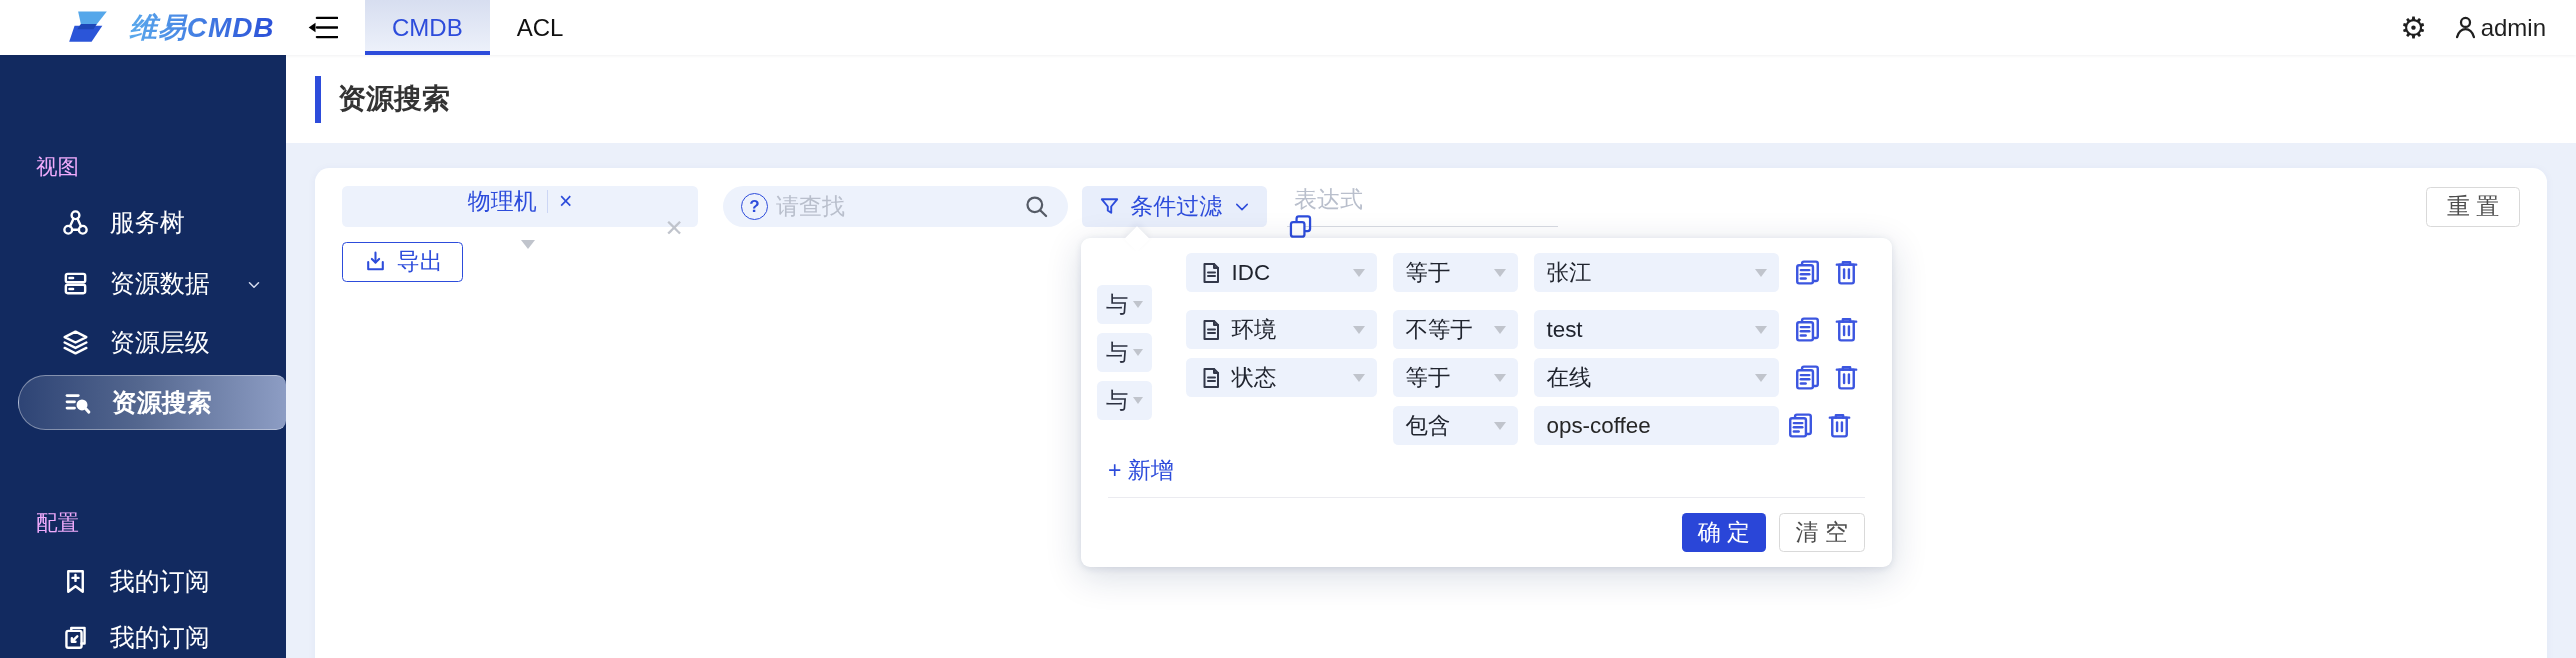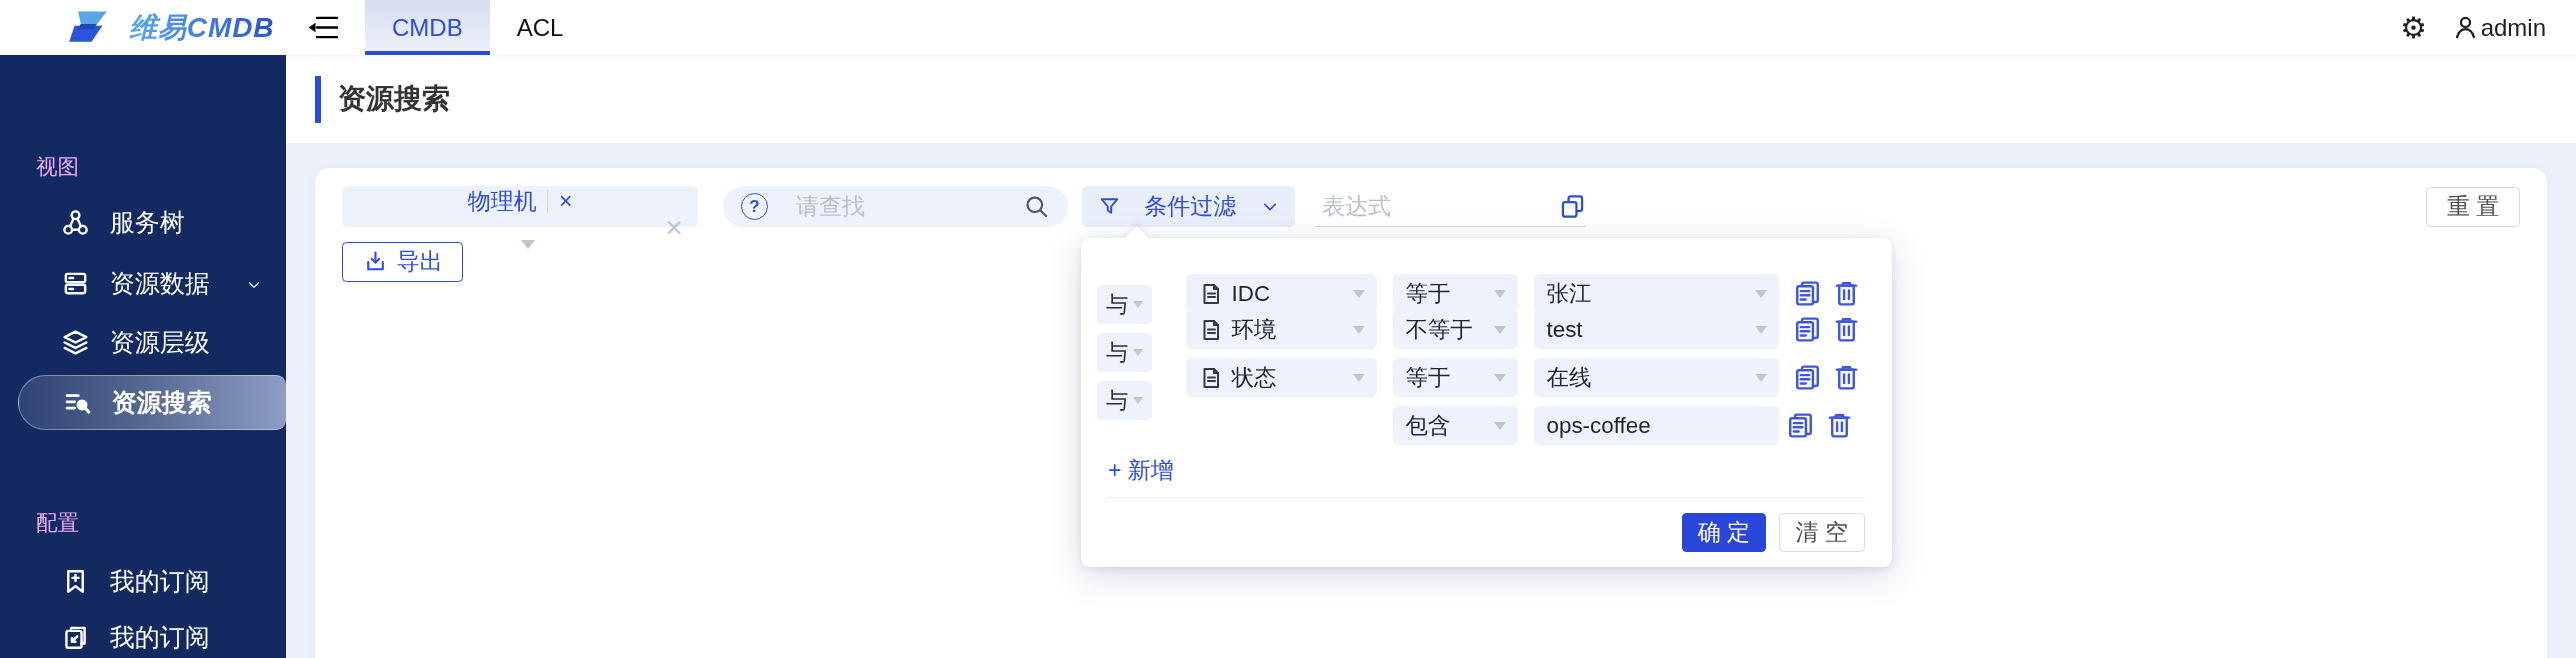--- a/index.html
+++ b/index.html
@@ -56,27 +56,27 @@
   .toolbar{position:absolute;left:27px;right:27px;top:18px;height:41px;display:flex;align-items:center;}
   .ci-select{width:356px;height:41px;background:var(--control-bg);border-radius:5.4px;display:flex;align-items:center;padding:0 14.3px;cursor:pointer;flex-direction:column;}
   .ci-tag{display:flex;align-items:center;font-size:23px;color:var(--primary);}
   .ci-tag .tag-sep{width:0.9px;height:23px;background:#ccd6f5;margin:0 10.7px;}
   .ci-tag .tag-x{font-size:23px;line-height:1;cursor:pointer;}
   .ci-clear{margin-left:auto;color:var(--caret);font-size:23px;line-height:1;cursor:pointer;}
   .caret{width:0;height:0;border-left:7.2px solid transparent;border-right:7.2px solid transparent;border-top:9px solid var(--caret);margin-left:16px;flex:none;}
   .search-pill{width:345px;height:41px;margin-left:25px;background:var(--control-bg);border-radius:20.6px;display:flex;align-items:center;padding:0 18px;cursor:text;}
   .qmark{width:27px;height:27px;border:1.8px solid var(--primary);border-radius:50%;color:var(--primary);display:flex;align-items:center;justify-content:center;font-size:17px;font-weight:bold;flex:none;}
   .qmark::before{content:"?";}
-  .ghost-input{border:none;outline:none;background:transparent;font-size:23px;color:var(--text);margin-left:28px;flex:1;min-width:0;font-family:inherit;}
+  .ghost-input{border:none;outline:none;background:transparent;font-size:23px;color:var(--text);margin-left:8px;flex:1;min-width:0;font-family:inherit;}
   .ghost-input::placeholder{color:var(--muted);}
   .mag{width:27px;height:27px;color:#555b66;flex:none;}
-  .filter-btn{margin-left:14.3px;height:41px;background:#e8eefb;border-radius:5.4px;display:flex;align-items:center;gap:23px;padding:0 16px;color:var(--primary);font-size:23px;cursor:pointer;}
+  .filter-btn{margin-left:14.3px;height:41px;background:#e8eefb;border-radius:5.4px;display:flex;align-items:center;gap:9px;padding:0 16px;color:var(--primary);font-size:23px;cursor:pointer;}
   .filter-btn .funnel{width:23px;height:23px;}
   .filter-btn .chev{width:18px;height:18px;margin-left:1.8px;}
-  .expr{margin-left:19.7px;width:271px;height:41px;border-bottom:1.8px solid #d8dbe2;display:flex;align-items:center;}
+  .expr{margin-left:19.7px;width:271px;height:41px;border-bottom:1.8px solid #d8dbe2;display:flex;flex-direction:column;}
   .expr .copy-icon{width:27px;height:27px;color:var(--primary);flex:none;cursor:pointer;}
   .btn{display:inline-flex;align-items:center;justify-content:center;gap:9px;height:40px;border-radius:4.5px;font-size:23px;background:#fff;cursor:pointer;border:0.9px solid #d9d9d9;color:#4d4d4d;padding:0 19.7px;font-family:inherit;}
   .btn.outline-blue{border:1.8px solid var(--primary);color:var(--primary);}
   .btn.solid-blue{background:#2a46d8;border:none;color:#fff;}
   .reset-btn{margin-left:auto;}
 
   
   .row2{position:absolute;left:27px;right:27px;top:73px;height:41px;display:flex;align-items:center;}
   .export-btn .dl-icon{width:25px;height:25px;}
   .save-filter-btn{margin-left:auto;}
@@ -287,21 +287,21 @@
       </div>
       <div class="joiner" style="top:95px">
         <span>与</span>
           <span class="caret"></span>
       </div>
       <div class="joiner" style="top:143px">
         <span>与</span>
           <span class="caret"></span>
       </div>
 
-      <div class="cond-row" style="top:36px">
+      <div class="cond-row" style="top:15px">
         <div class="psel f-field">
           <svg class="doc icon-stroke" viewBox="0 0 24 24">
             <path d="M5.5 3 h9.5 l4 4 v14 h-13.5 Z"></path>
               <path d="M15 3 v4 h4"></path>
             <line x1="9" y1="11.5" x2="16" y2="11.5"></line>
               <line x1="9" y1="15" x2="16" y2="15"></line>
           </svg>
           <span>IDC</span>
           <span class="caret"></span>
         </div>

